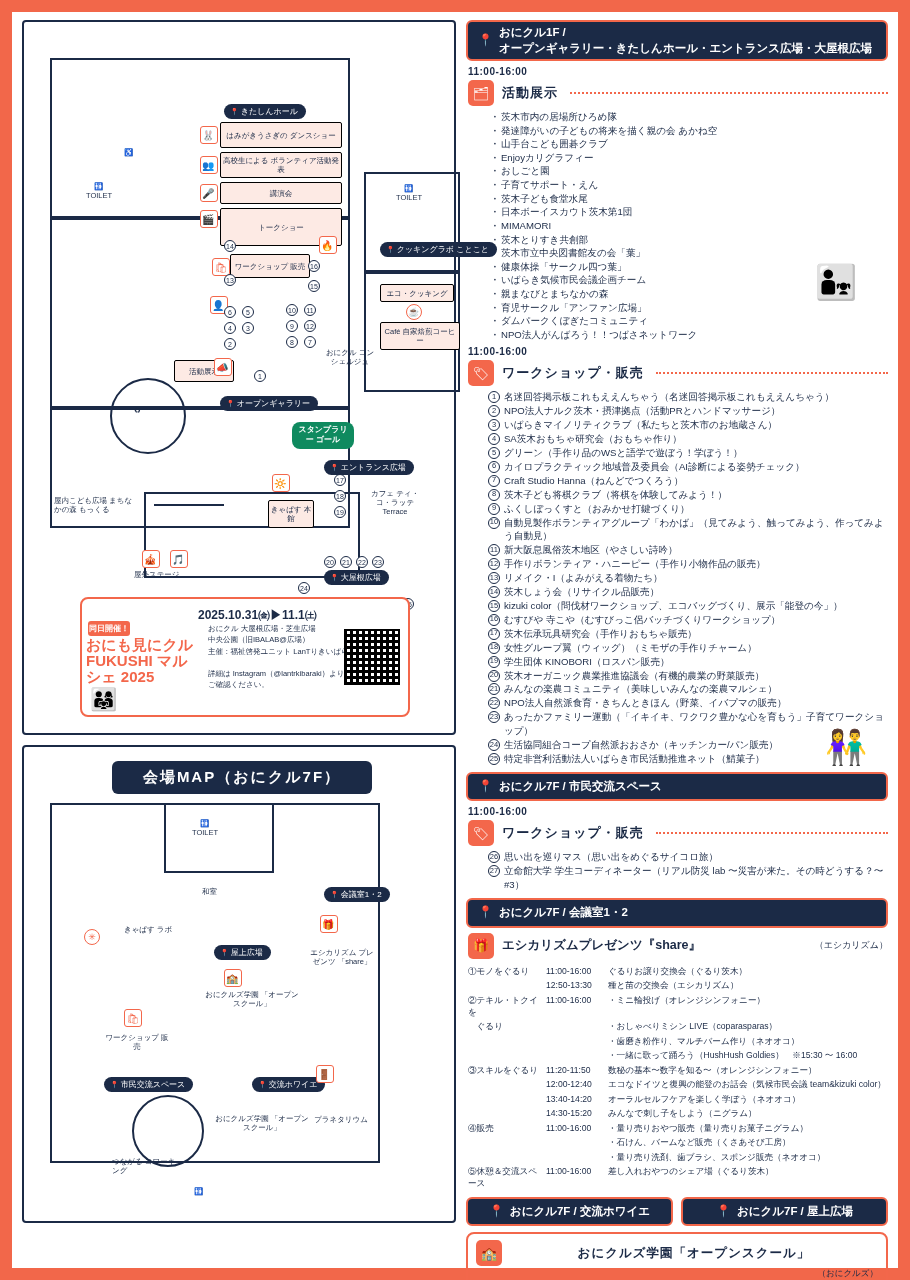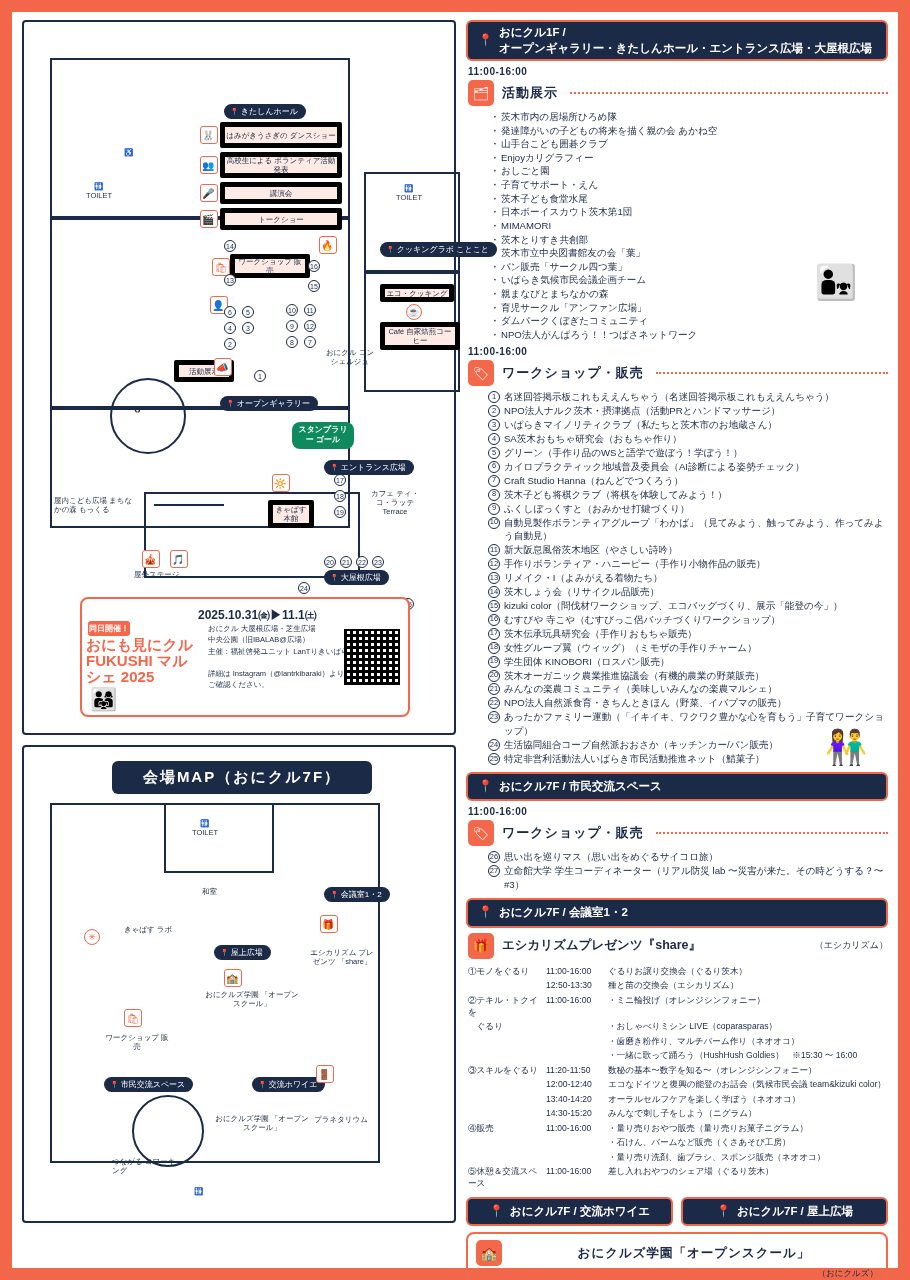--- a/index.html
+++ b/index.html
@@ -82,21 +82,21 @@
 
   
   .map-box { border: 2px solid #1b2a46; border-radius: 4px; position: relative; background:#fff; }
   .map1 { height: 715px; }
   .map2 { height: 478px; margin-top: 10px; }
   .map-inner { position:absolute; inset:0; }
   .wall { position:absolute; border:2px solid #1b2a46; }
   .thin { position:absolute; background:#1b2a46; }
 
   .rm {
-    position:absolute; border:5px solid #000000; background:#fdeae4;
+    position:absolute; border:1px solid #000000; background:#fdeae4;
     font-size:7.5px; display:flex; align-items:center; justify-content:center;
     text-align:center; color:#1b2a46; border-radius:2px; line-height:1.2;
   }
   .lbl { position:absolute; font-size:7.5px; color:#1b2a46; line-height:1.25; }
   .pinlbl {
     position:absolute; background:#1b2a46; color:#fff; font-size:8px;
     border-radius:9px; padding:2px 8px 2px 6px; white-space:nowrap;
   }
   .pinlbl:before { content:"📍"; font-size:7px; margin-right:2px; }
   .numdot {
@@ -152,21 +152,21 @@
         <div class="wall" style="left:26px;top:196px;width:300px;height:190px;"></div>
         <div class="wall" style="left:340px;top:150px;width:96px;height:100px;"></div>
         <div class="wall" style="left:340px;top:250px;width:96px;height:120px;"></div>
         <div class="wall" style="left:26px;top:386px;width:300px;height:120px;"></div>
         <div class="wall" style="left:120px;top:470px;width:216px;height:86px;"></div>
 
         <div class="pinlbl" style="left:200px;top:82px;">きたしんホール</div>
         <div class="rm" style="left:196px;top:100px;width:122px;height:26px;">はみがきうさぎの ダンスショー</div>
         <div class="rm" style="left:196px;top:130px;width:122px;height:26px;">高校生による ボランティア活動発表</div>
         <div class="rm" style="left:196px;top:160px;width:122px;height:22px;">講演会</div>
-        <div class="rm" style="left:196px;top:186px;width:122px;height:22px;">トークショー</div>
+        <div class="rm" style="left:196px;top:186px;width:122px;height:38px;">トークショー</div>
         <div class="icobox" style="left:176px;top:104px;">🐰</div>
         <div class="icobox" style="left:176px;top:134px;">👥</div>
         <div class="icobox" style="left:176px;top:162px;">🎤</div>
         <div class="icobox" style="left:176px;top:188px;">🎬</div>
 
         <div class="pinlbl" style="left:356px;top:220px;">クッキングラボ ことこと</div>
         <div class="rm" style="left:356px;top:262px;width:74px;height:18px;">エコ・クッキング</div>
         <div class="rm" style="left:356px;top:300px;width:80px;height:28px;">Café 自家焙煎コーヒー</div>
         <div class="circ-ico" style="left:382px;top:282px;">☕</div>
 
@@ -295,21 +295,21 @@
       <li>発達障がいの子どもの将来を描く親の会 あかね空</li>
       <li>山手台こども囲碁クラブ</li>
       <li>Enjoyカリグラフィー</li>
       <li>おしごと園</li>
       <li>子育てサポート・えん</li>
       <li>茨木子ども食堂水尾</li>
       <li>日本ボーイスカウト茨木第1団</li>
       <li>MIMAMORI</li>
       <li>茨木とりすき共創部</li>
       <li>茨木市立中央図書館友の会「葉」</li>
-      <li>パン販売「サークル四つ葉」</li>
+      <li>健康体操「サークル四つ葉」</li>
       <li>いばらき気候市民会議企画チーム</li>
       <li>親まなびとまちなかの森</li>
       <li>育児サークル「アンファン広場」</li>
       <li>ダムパークくぼぎたコミュニティ</li>
       <li>NPO法人がんばろう！！つばさネットワーク</li>
     </ul>
 
     <div class="time-line">11:00-16:00</div>
     <div class="cat-row">
       <span class="cat-ico">🏷</span>

